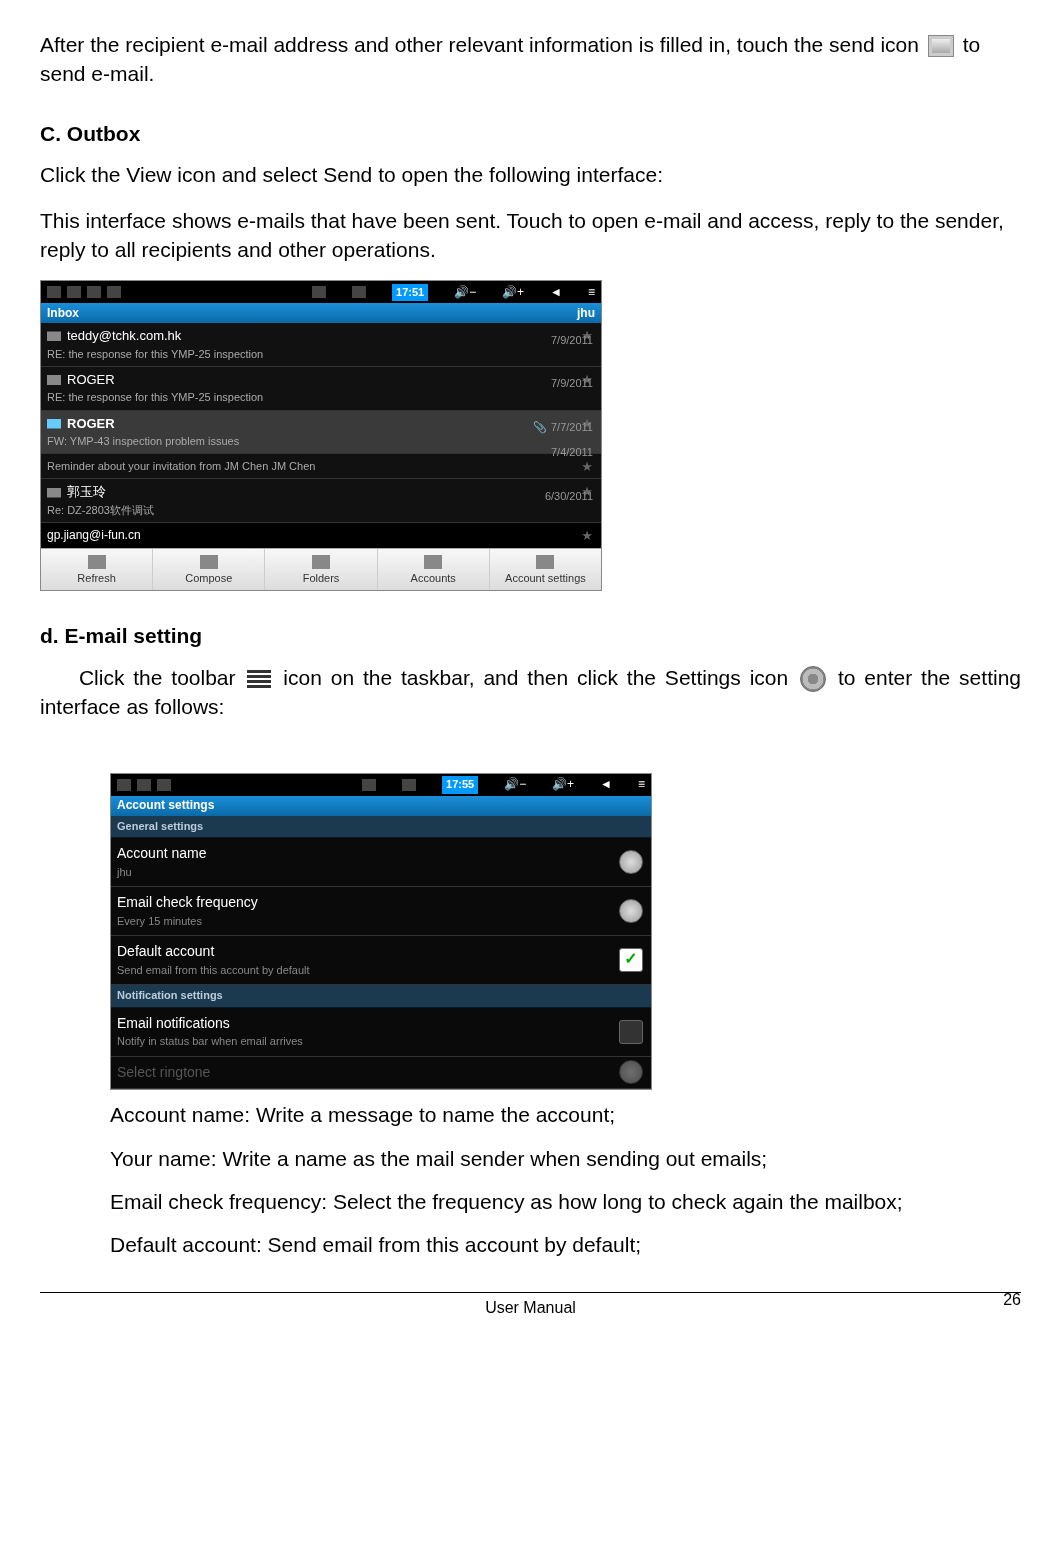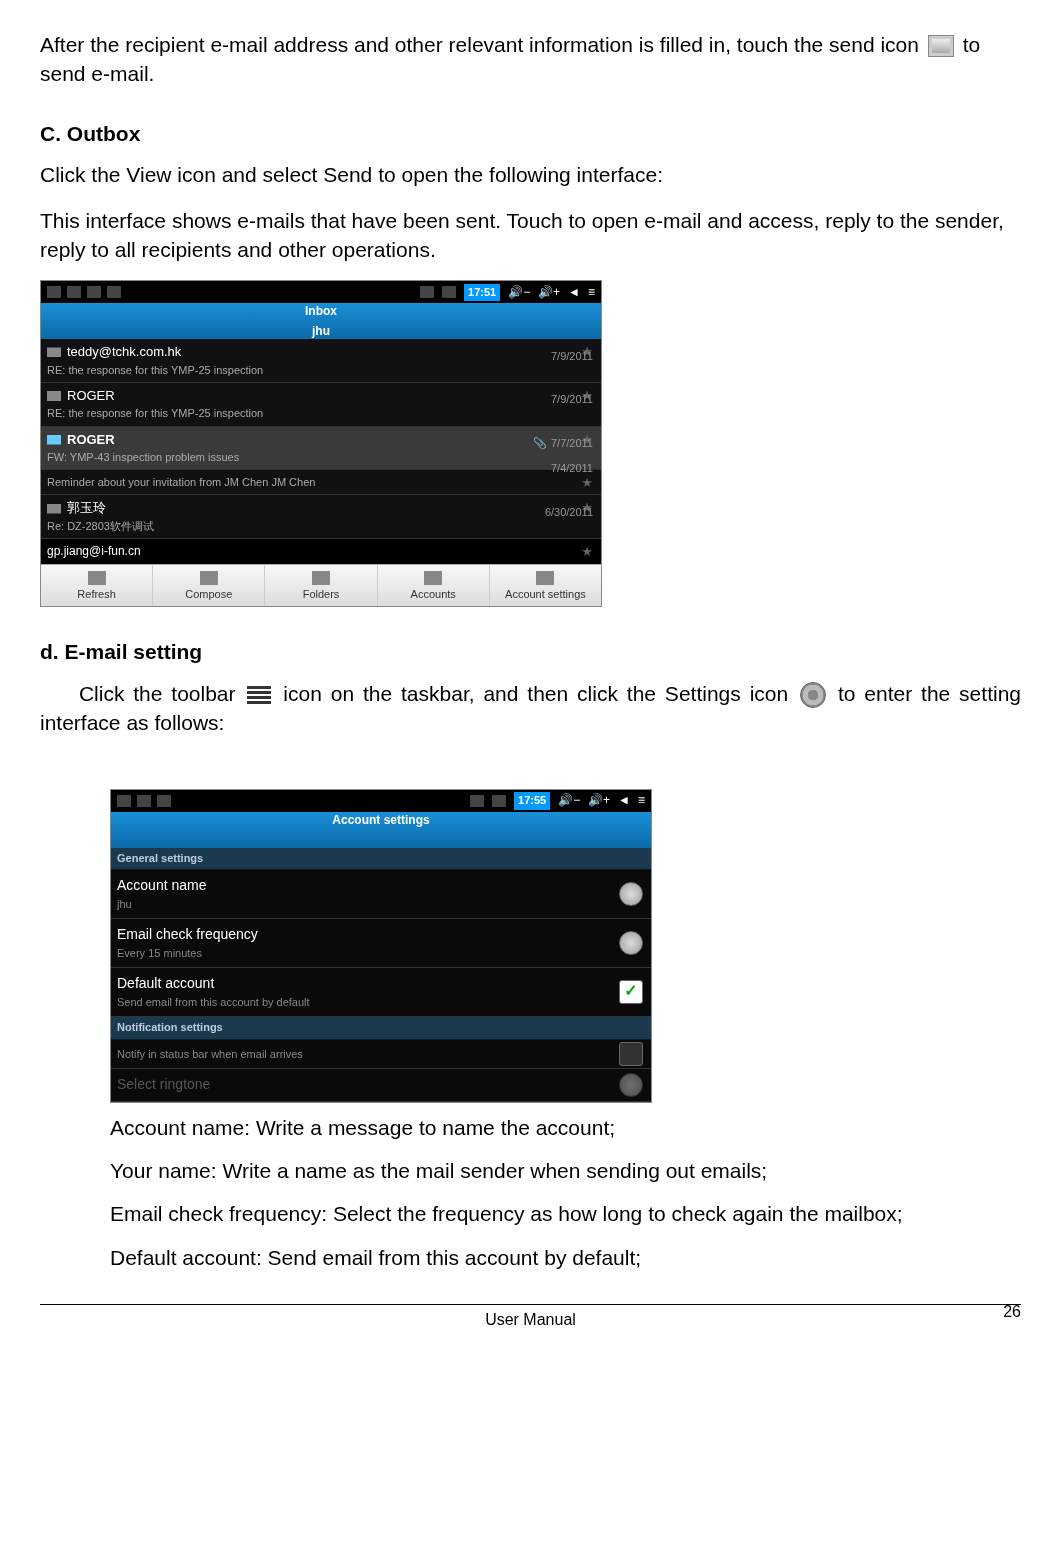--- a/index.html
+++ b/index.html
@@ -54,34 +54,33 @@
     height: 22px;
     background: #000;
     display:flex;
     align-items:center;
     justify-content:space-between;
     padding: 0 6px;
     color:#fff;
     font-size:11px;
   }
   .status-left { display:flex; gap:6px; align-items:center; }
-  .status-right { display:flex; gap:8px; align-items:center; }
+  .status-right { display:flex; gap:26px; align-items:center; }
   .sq { width:14px; height:12px; background:#444; display:inline-block; }
   .time-badge { background:#09f; color:#fff; padding:1px 4px; font-weight:bold; }
   .vol, .back-arrow, .menu-lines { font-size:12px; color:#fff; }
   .header-bar {
     background: linear-gradient(#1a8fd8,#0b6aa8);
-    height:36px;
+    height:20px;
     display:flex;
     justify-content:space-between;
     align-items:center;
     padding: 0 6px;
     font-size:12px;
     font-weight:bold;
-    flex-direction:column;
   }
   .mail-row {
     border-bottom:1px solid #333;
     padding:4px 6px;
     display:flex;
     flex-direction:column;
     position:relative;
     background:#111;
   }
   .mail-row.selected { background:#3a3a3a; }
@@ -311,20 +310,21 @@
       </div>
       <div class="set-row">
         <div class="set-title">Default account</div>
         <div class="set-sub">Send email from this account by default</div>
         <span class="set-check">✓</span>
       </div>
     </div>
   <div class="gs-header">Notification settings</div>
   <div id="set-rows2">
       <div class="set-row">
+        <div class="set-title">Email notifications</div>
         <div class="set-sub">Notify in status bar when email arrives</div>
         <span class="set-check off">✓</span>
       </div>
       <div class="set-row dim-row">
         <div class="set-title">Select ringtone</div>
         <span class="set-ctrl"></span>
       </div>
     </div>
 </div>
 

